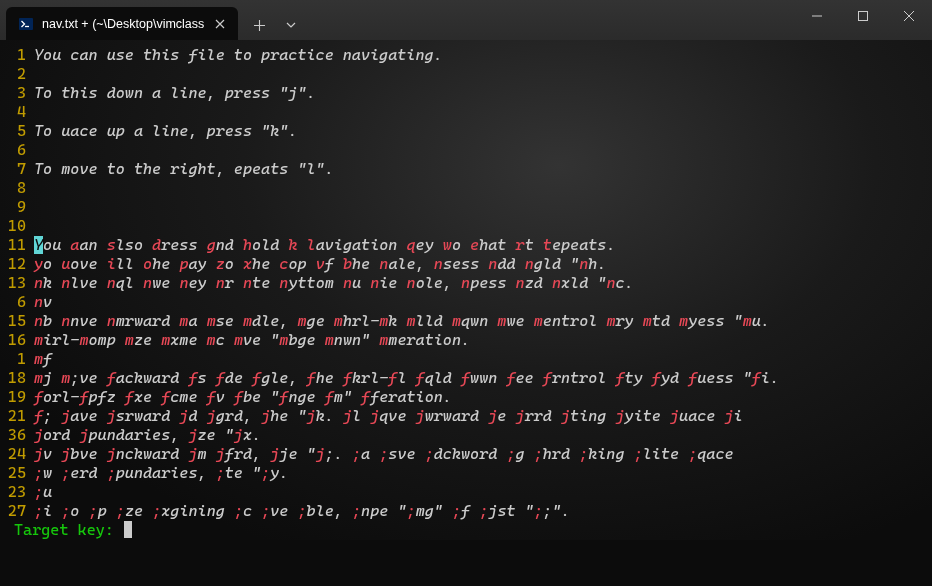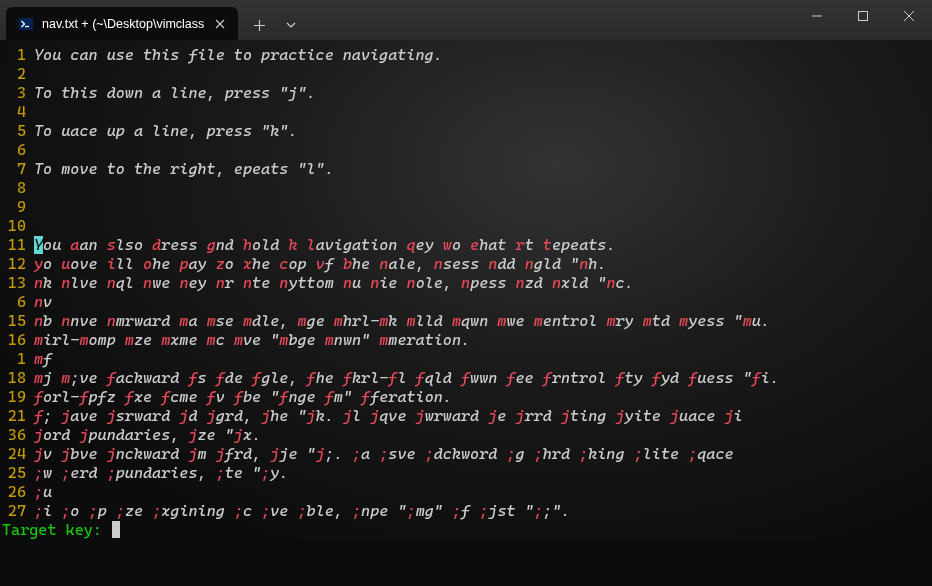--- a/index.html
+++ b/index.html
@@ -190,16 +190,16 @@
     <div class="line"><span class="lineno">6</span><span class="content"><span class="hl">n</span><span>v</span></span></div>
     <div class="line"><span class="lineno">15</span><span class="content"><span class="hl">n</span><span>b </span><span class="hl">n</span><span>nve </span><span class="hl">n</span><span>mrward </span><span class="hl">m</span><span>a </span><span class="hl">m</span><span>se </span><span class="hl">m</span><span>dle, </span><span class="hl">m</span><span>ge </span><span class="hl">m</span><span>hrl-</span><span class="hl">m</span><span>k </span><span class="hl">m</span><span>lld </span><span class="hl">m</span><span>qwn </span><span class="hl">m</span><span>we </span><span class="hl">m</span><span>entrol </span><span class="hl">m</span><span>ry </span><span class="hl">m</span><span>td </span><span class="hl">m</span><span>yess "</span><span class="hl">m</span><span>u.</span></span></div>
     <div class="line"><span class="lineno">16</span><span class="content"><span class="hl">m</span><span>irl-</span><span class="hl">m</span><span>omp </span><span class="hl">m</span><span>ze </span><span class="hl">m</span><span>xme </span><span class="hl">m</span><span>c </span><span class="hl">m</span><span>ve "</span><span class="hl">m</span><span>bge </span><span class="hl">m</span><span>nwn" </span><span class="hl">m</span><span>meration.</span></span></div>
     <div class="line"><span class="lineno">1</span><span class="content"><span class="hl">m</span><span>f</span></span></div>
     <div class="line"><span class="lineno">18</span><span class="content"><span class="hl">m</span><span>j </span><span class="hl">m</span><span>;ve </span><span class="hl">f</span><span>ackward </span><span class="hl">f</span><span>s </span><span class="hl">f</span><span>de </span><span class="hl">f</span><span>gle, </span><span class="hl">f</span><span>he </span><span class="hl">f</span><span>krl-</span><span class="hl">f</span><span>l </span><span class="hl">f</span><span>qld </span><span class="hl">f</span><span>wwn </span><span class="hl">f</span><span>ee </span><span class="hl">f</span><span>rntrol </span><span class="hl">f</span><span>ty </span><span class="hl">f</span><span>yd </span><span class="hl">f</span><span>uess "</span><span class="hl">f</span><span>i.</span></span></div>
     <div class="line"><span class="lineno">19</span><span class="content"><span class="hl">f</span><span>orl-</span><span class="hl">f</span><span>pfz </span><span class="hl">f</span><span>xe </span><span class="hl">f</span><span>cme </span><span class="hl">f</span><span>v </span><span class="hl">f</span><span>be "</span><span class="hl">f</span><span>nge </span><span class="hl">f</span><span>m" </span><span class="hl">f</span><span>feration.</span></span></div>
     <div class="line"><span class="lineno">21</span><span class="content"><span class="hl">f</span><span>; </span><span class="hl">j</span><span>ave </span><span class="hl">j</span><span>srward </span><span class="hl">j</span><span>d </span><span class="hl">j</span><span>grd, </span><span class="hl">j</span><span>he "</span><span class="hl">j</span><span>k. </span><span class="hl">j</span><span>l </span><span class="hl">j</span><span>qve </span><span class="hl">j</span><span>wrward </span><span class="hl">j</span><span>e </span><span class="hl">j</span><span>rrd </span><span class="hl">j</span><span>ting </span><span class="hl">j</span><span>yite </span><span class="hl">j</span><span>uace </span><span class="hl">j</span><span>i</span></span></div>
     <div class="line"><span class="lineno">36</span><span class="content"><span class="hl">j</span><span>ord </span><span class="hl">j</span><span>pundaries, </span><span class="hl">j</span><span>ze "</span><span class="hl">j</span><span>x.</span></span></div>
     <div class="line"><span class="lineno">24</span><span class="content"><span class="hl">j</span><span>v </span><span class="hl">j</span><span>bve </span><span class="hl">j</span><span>nckward </span><span class="hl">j</span><span>m </span><span class="hl">j</span><span>frd, </span><span class="hl">j</span><span>je "</span><span class="hl">j</span><span>;. </span><span class="hl">;</span><span>a </span><span class="hl">;</span><span>sve </span><span class="hl">;</span><span>dckword </span><span class="hl">;</span><span>g </span><span class="hl">;</span><span>hrd </span><span class="hl">;</span><span>king </span><span class="hl">;</span><span>lite </span><span class="hl">;</span><span>qace</span></span></div>
     <div class="line"><span class="lineno">25</span><span class="content"><span class="hl">;</span><span>w </span><span class="hl">;</span><span>erd </span><span class="hl">;</span><span>pundaries, </span><span class="hl">;</span><span>te "</span><span class="hl">;</span><span>y.</span></span></div>
-    <div class="line"><span class="lineno">26</span><span class="content"><span class="hl">;</span><span>u</span></span></div>
+    <div class="line"><span class="lineno">23</span><span class="content"><span class="hl">;</span><span>u</span></span></div>
     <div class="line"><span class="lineno">27</span><span class="content"><span class="hl">;</span><span>i </span><span class="hl">;</span><span>o </span><span class="hl">;</span><span>p </span><span class="hl">;</span><span>ze </span><span class="hl">;</span><span>xgining </span><span class="hl">;</span><span>c </span><span class="hl">;</span><span>ve </span><span class="hl">;</span><span>ble, </span><span class="hl">;</span><span>npe "</span><span class="hl">;</span><span>mg" </span><span class="hl">;</span><span>f </span><span class="hl">;</span><span>jst "</span><span class="hl">;</span><span>;".</span></span></div>
-    <div class="line"><span class="target-prompt" style="padding-left: 2px;">Target key: </span><span class="cursor-block"></span></div>
+    <div class="line"><span class="target-prompt" style="padding-left: 14px;">Target key: </span><span class="cursor-block"></span></div>
   </div>
 
 </body></html>

